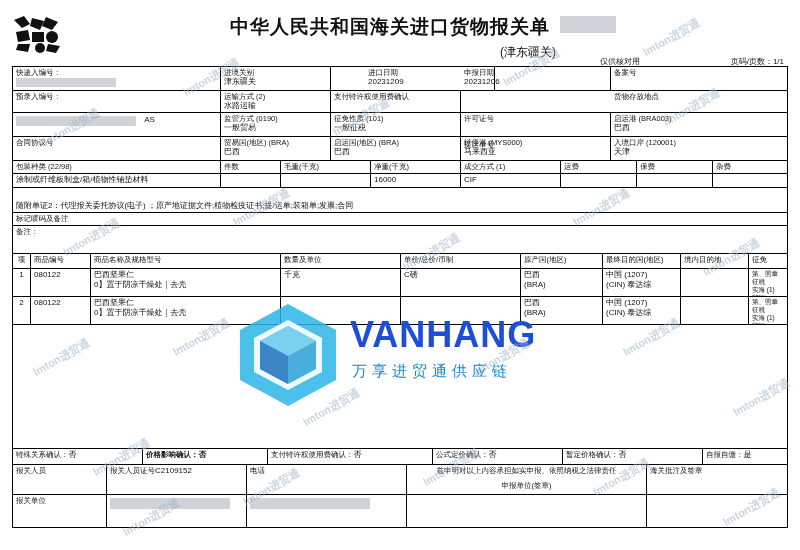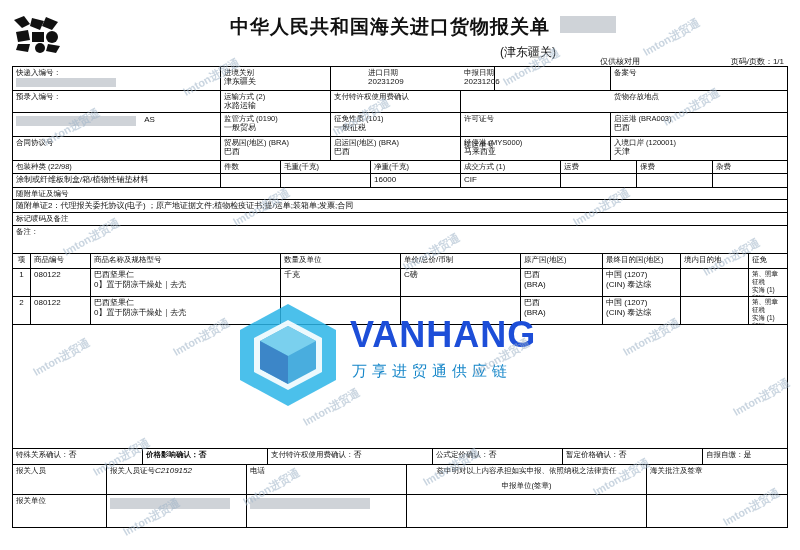--- a/index.html
+++ b/index.html
@@ -263,25 +263,20 @@
         <span class="val"></span>
       </div>
       <div class="cell" style="left:624px; width:76px;">
         <span class="val"></span>
       </div>
       <div class="cell nb" style="left:700px; width:74px;">
         <span class="val"></span>
       </div>
     </div>
 
-    <div class="row" style="top:121px; height:12px;">
-      <div class="cell nb" style="left:0; width:774px;">
-        <span class="lbl">随附单证及编号</span>
-      </div>
-    </div>
 
     <div class="row" style="top:133px; height:13px;">
       <div class="cell nb" style="left:0; width:774px;">
         <span class="val">随附单证2：代理报关委托协议(电子) ；原产地证据文件;植物检疫证书;提/运单;装箱单;发票;合同</span>
       </div>
     </div>
 
     <div class="row" style="top:146px; height:13px;">
       <div class="cell nb" style="left:0; width:774px;">
         <span class="lbl">标记唛码及备注</span>
@@ -415,21 +410,21 @@
       <div class="cell nb" style="left:690px; width:84px;">
         <span class="lbl" style="display:inline;">自报自缴：</span><span class="val" style="display:inline;">是</span>
       </div>
     </div>
 
     <div class="row" style="top:398px; height:30px;">
       <div class="cell" style="left:0; width:94px;">
         <span class="lbl">报关人员</span>
       </div>
       <div class="cell" style="left:94px; width:140px;">
-        <span class="lbl" style="display:inline;">报关人员证号</span><span class="val" style="display:inline;font-style:italic;">C2109152</span>
+        <span class="lbl" style="display:inline;">报关人员证号</span><span class="val" style="display:inline;">C2109152</span>
       </div>
       <div class="cell" style="left:234px; width:160px;">
         <span class="lbl">电话</span>
       </div>
       <div class="cell" style="left:394px; width:240px; text-align:center;">
         <span class="lbl">兹申明对以上内容承担如实申报、依照纳税之法律责任</span>
         <span class="lbl" style="margin-top:6px;">申报单位(签章)</span>
       </div>
       <div class="cell nb" style="left:634px; width:140px;">
         <span class="lbl">海关批注及签章</span>

